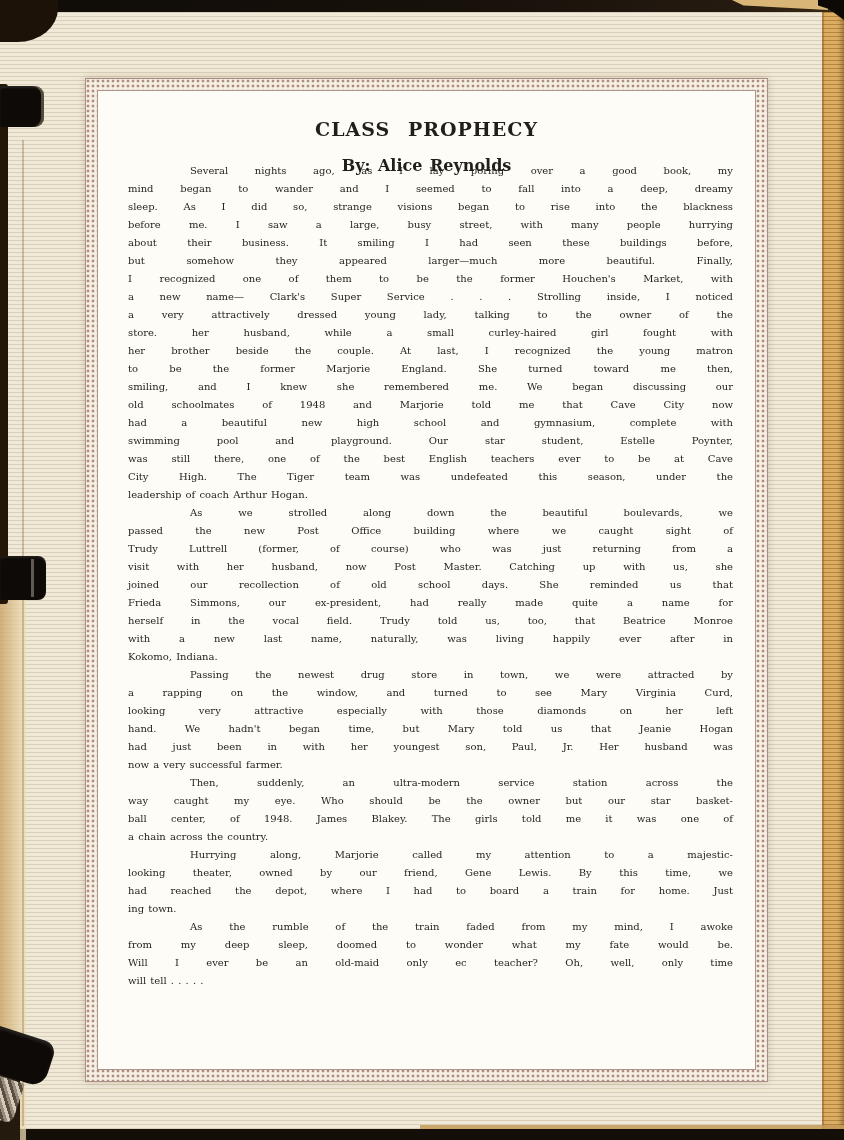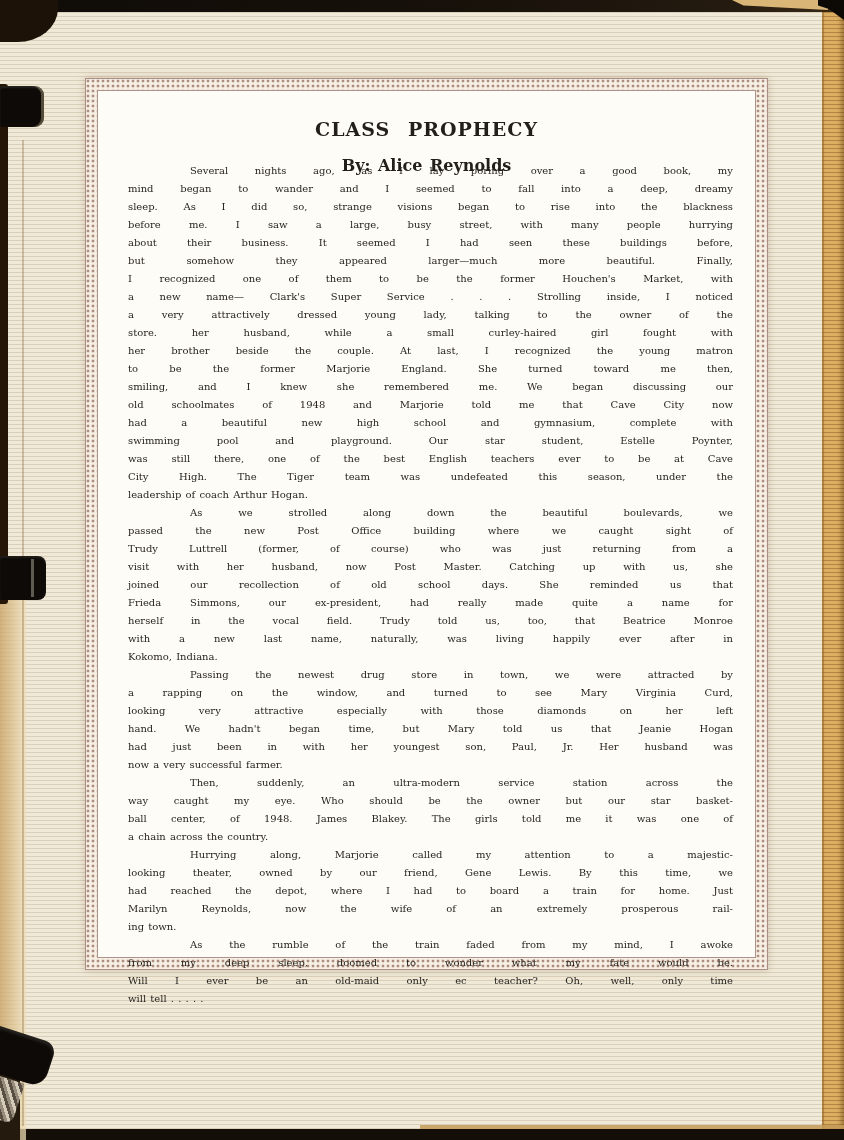--- a/index.html
+++ b/index.html
@@ -51,21 +51,21 @@
   .clip-bottom{left:0;top:1026px;width:60px;height:46px;border-radius:0 12px 16px 0;
     transform:rotate(18deg);transform-origin:0 0;
     box-shadow:inset 0 3px 3px rgba(255,255,255,0.10);}
   .clip-bottom-base{position:absolute;left:0;top:1058px;width:20px;height:82px;background:#241a0e;z-index:4;}
   .clip-spring{position:absolute;left:0;top:1076px;width:26px;height:42px;z-index:6;
     transform:rotate(18deg);transform-origin:0 0;border-radius:0 0 8px 0;
     background:repeating-linear-gradient(55deg,#d4cab8 0 3px,#584e42 3px 6px,#978c7c 6px 9px);}
 
   
   .frame{
-    position:absolute;left:85px;top:78px;width:683px;height:892px;box-sizing:border-box;
+    position:absolute;left:85px;top:78px;width:683px;height:1004px;box-sizing:border-box;
     border:1px solid var(--border-lace,#ab8f84);padding:11px;
     background-color:#f6efe3;
     background-image:radial-gradient(circle at 2px 2px, rgba(169,134,122,0.95) 1px, rgba(169,134,122,0.20) 1.6px, rgba(0,0,0,0) 2.3px);
     background-size:5px 5px;
     box-shadow:0 0 7px rgba(120,90,60,0.30);
     z-index:2;
   }
   .page{position:relative;width:100%;height:100%;box-sizing:border-box;
     background:var(--paper-white,#fdfcf7);border:1px solid #a8public;border:1px solid #ad938a;}
 
@@ -105,21 +105,21 @@
 
   <div class="frame">
     <div class="page">
       <h1 class="title">CLASS PROPHECY</h1>
       <h2 class="byline">By: Alice Reynolds</h2>
       <div class="body-text">
           <div class="bline first">Several nights ago, as I lay poring over a good book, my</div>
           <div class="bline">mind began to wander and I seemed to fall into a deep, dreamy</div>
           <div class="bline">sleep. As I did so, strange visions began to rise into the blackness</div>
           <div class="bline">before me. I saw a large, busy street, with many people hurrying</div>
-          <div class="bline">about their business. It seemed I had seen these buildings before,</div>
+          <div class="bline">about their business. It smiling I had seen these buildings before,</div>
           <div class="bline">but somehow they appeared larger—much more beautiful. Finally,</div>
           <div class="bline">I recognized one of them to be the former Houchen's Market, with</div>
           <div class="bline">a new name— Clark's Super Service . . . Strolling inside, I noticed</div>
           <div class="bline">a very attractively dressed young lady, talking to the owner of the</div>
           <div class="bline">store. her husband, while a small curley-haired girl fought with</div>
           <div class="bline">her brother beside the couple. At last, I recognized the young matron</div>
           <div class="bline">to be the former Marjorie England. She turned toward me then,</div>
           <div class="bline">smiling, and I knew she remembered me. We began discussing our</div>
           <div class="bline">old schoolmates of 1948 and Marjorie told me that Cave City now</div>
           <div class="bline">had a beautiful new high school and gymnasium, complete with</div>
@@ -142,21 +142,20 @@
           <div class="bline">hand. We hadn't began time, but Mary told us that Jeanie Hogan</div>
           <div class="bline">had just been in with her youngest son, Paul, Jr. Her husband was</div>
           <div class="bline last">now a very successful farmer.</div>
           <div class="bline first">Then, suddenly, an ultra-modern service station across the</div>
           <div class="bline">way caught my eye. Who should be the owner but our star basket-</div>
           <div class="bline">ball center, of 1948. James Blakey. The girls told me it was one of</div>
           <div class="bline last">a chain across the country.</div>
           <div class="bline first">Hurrying along, Marjorie called my attention to a majestic-</div>
           <div class="bline">looking theater, owned by our friend, Gene Lewis. By this time, we</div>
           <div class="bline">had reached the depot, where I had to board a train for home. Just</div>
-          <div class="bline">Marilyn Reynolds, now the wife of an extremely prosperous rail-</div>
           <div class="bline last">ing town.</div>
           <div class="bline first">As the rumble of the train faded from my mind, I awoke</div>
           <div class="bline">from my deep sleep, doomed to wonder what my fate would be.</div>
           <div class="bline">Will I ever be an old-maid only ec teacher? Oh, well, only time</div>
           <div class="bline last">will tell . . . . .</div>
         </div>
     </div>
   </div>
 
 </div>

